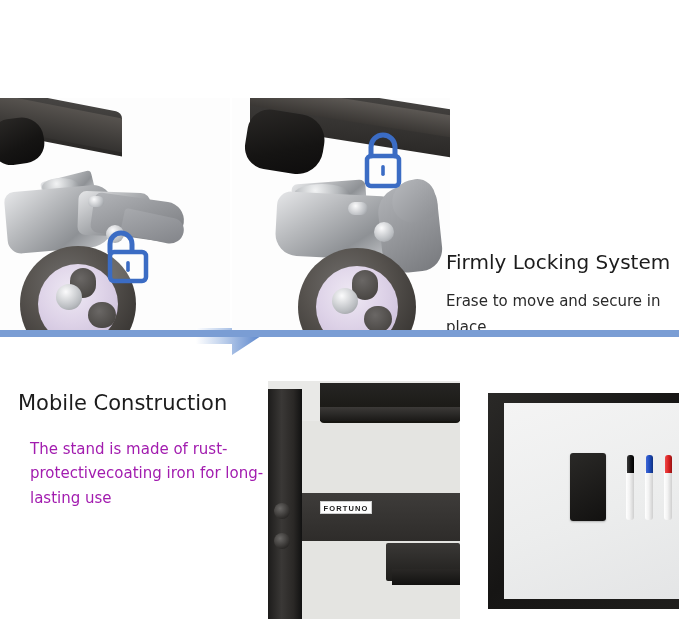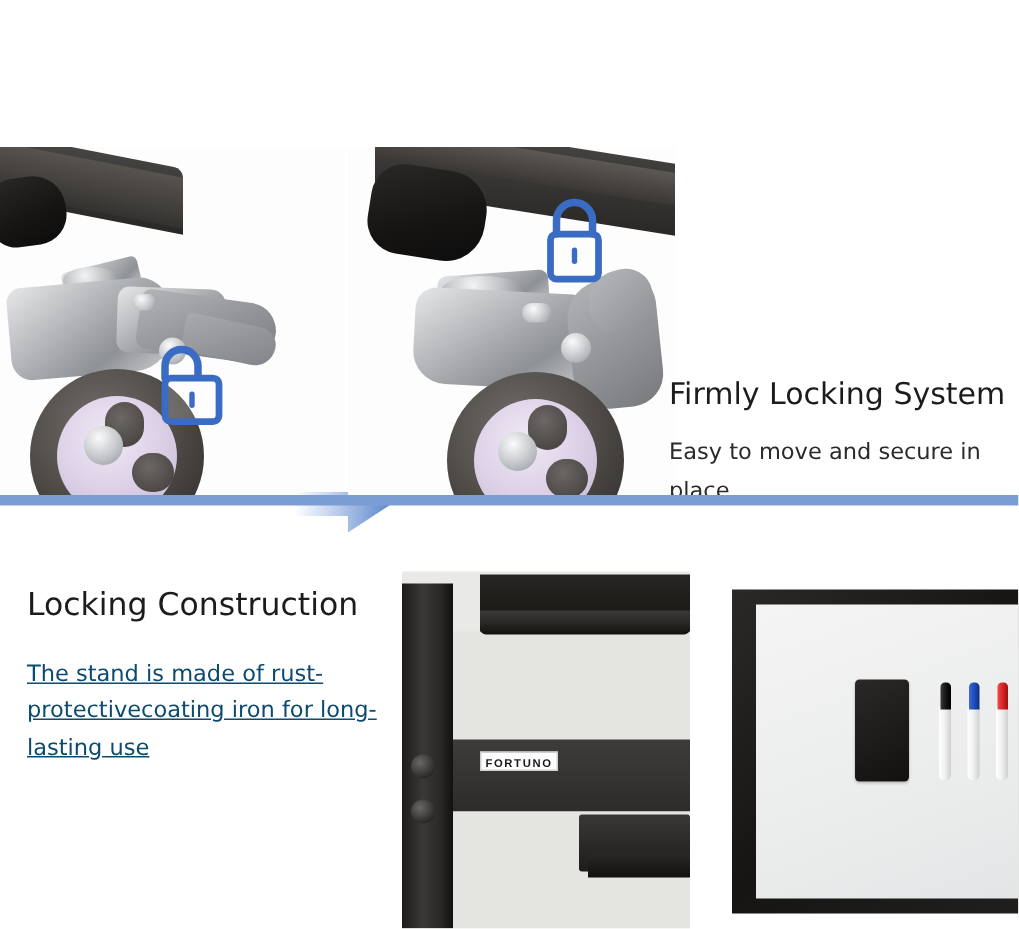--- a/index.html
+++ b/index.html
@@ -78,23 +78,22 @@
 
   
   .sec-bottom{position:absolute;left:0;top:381px;width:679px;height:238px;}
 
   .bot-text{position:absolute;left:18px;top:10px;width:248px;}
   .h-durable{
     font-size:21px;color:#1c1c1c;font-weight:400;margin:0 0 22px 0;
     white-space:nowrap;font-family:"DejaVu Sans",sans-serif;
   }
   .p-durable{
-    font-size:15px;color:#0c4a6e;line-height:1.62;margin:0 0 24px 0;
+    font-size:15px;color:#a21caf;line-height:1.62;margin:0 0 24px 12px;
     font-family:"DejaVu Sans",sans-serif;
-    text-decoration:underline;
   }
 
   
   .stand-photo{position:absolute;left:268px;top:0;width:192px;height:238px;
     background:#e9e9e7;overflow:hidden;}
   .st-post{position:absolute;left:0;top:8px;width:34px;height:230px;
     background:linear-gradient(90deg,#1d1c1b 0%,#3a3836 40%,#2a2826 75%,#111 100%);}
   .st-screw{position:absolute;border-radius:50%;
     background:radial-gradient(circle at 38% 34%,#6a6866,#2d2b29 70%,#131211);}
   .st-panel{position:absolute;background:#e4e4e1;}
@@ -216,30 +215,30 @@
         <svg width="58" height="64" viewBox="0 0 58 64" fill="none">
           <path d="M17 28 V19 A12 12 0 0 1 41 19 V28" stroke="#3b6cc4" stroke-width="5" stroke-linecap="round" fill="none"></path>
           <rect x="13" y="28" width="32" height="30" rx="4" stroke="#3b6cc4" stroke-width="4.5" fill="#ffffff" fill-opacity="0.2"></rect>
           <rect x="27.2" y="37" width="3.6" height="11" rx="1.8" fill="#3b6cc4"></rect>
         </svg>
       </div>
     </div>
 
     <div class="top-text" data-name="locking-system-text">
       <div class="h-feature" data-name="locking-system-heading">Firmly Locking System</div>
-      <div class="p-feature" data-name="locking-system-body">Easy to move and secure in place</div>
+      <div class="p-feature" data-name="locking-system-body">Erase to move and secure in place</div>
     </div>
   </div>
 
   <div class="divider" data-name="section-divider"></div>
 
   <div class="sec-bottom" data-name="durable-construction-section">
 
     <div class="bot-text" data-name="durable-construction-text">
-      <div class="h-durable" data-name="durable-construction-heading">Locking Construction</div>
+      <div class="h-durable" data-name="durable-construction-heading">Mobile Construction</div>
       <div class="p-durable" data-name="durable-paragraph-1">The stand is made of rust-protectivecoating iron for long-lasting use</div>
     </div>
 
     <div class="stand-photo" data-name="stand-detail-photo">
       <div class="st-panel" data-name="stand-panel-upper" style="left:34px;top:40px;width:158px;height:72px;"></div>
       <div class="st-topframe" data-name="board-bottom-frame" style="left:52px;top:2px;width:140px;height:40px;border-radius:0 0 4px 4px;"></div>
       <div class="st-topframe" data-name="board-frame-edge" style="left:52px;top:26px;width:140px;height:14px;
                   background:linear-gradient(180deg,#3c3a38,#1a1917);"></div>
       <div class="st-dark" data-name="stand-crossbar" style="left:34px;top:112px;width:158px;height:48px;"></div>
       <div class="st-panel" data-name="stand-panel-lower" style="left:34px;top:160px;width:158px;height:78px;"></div>

